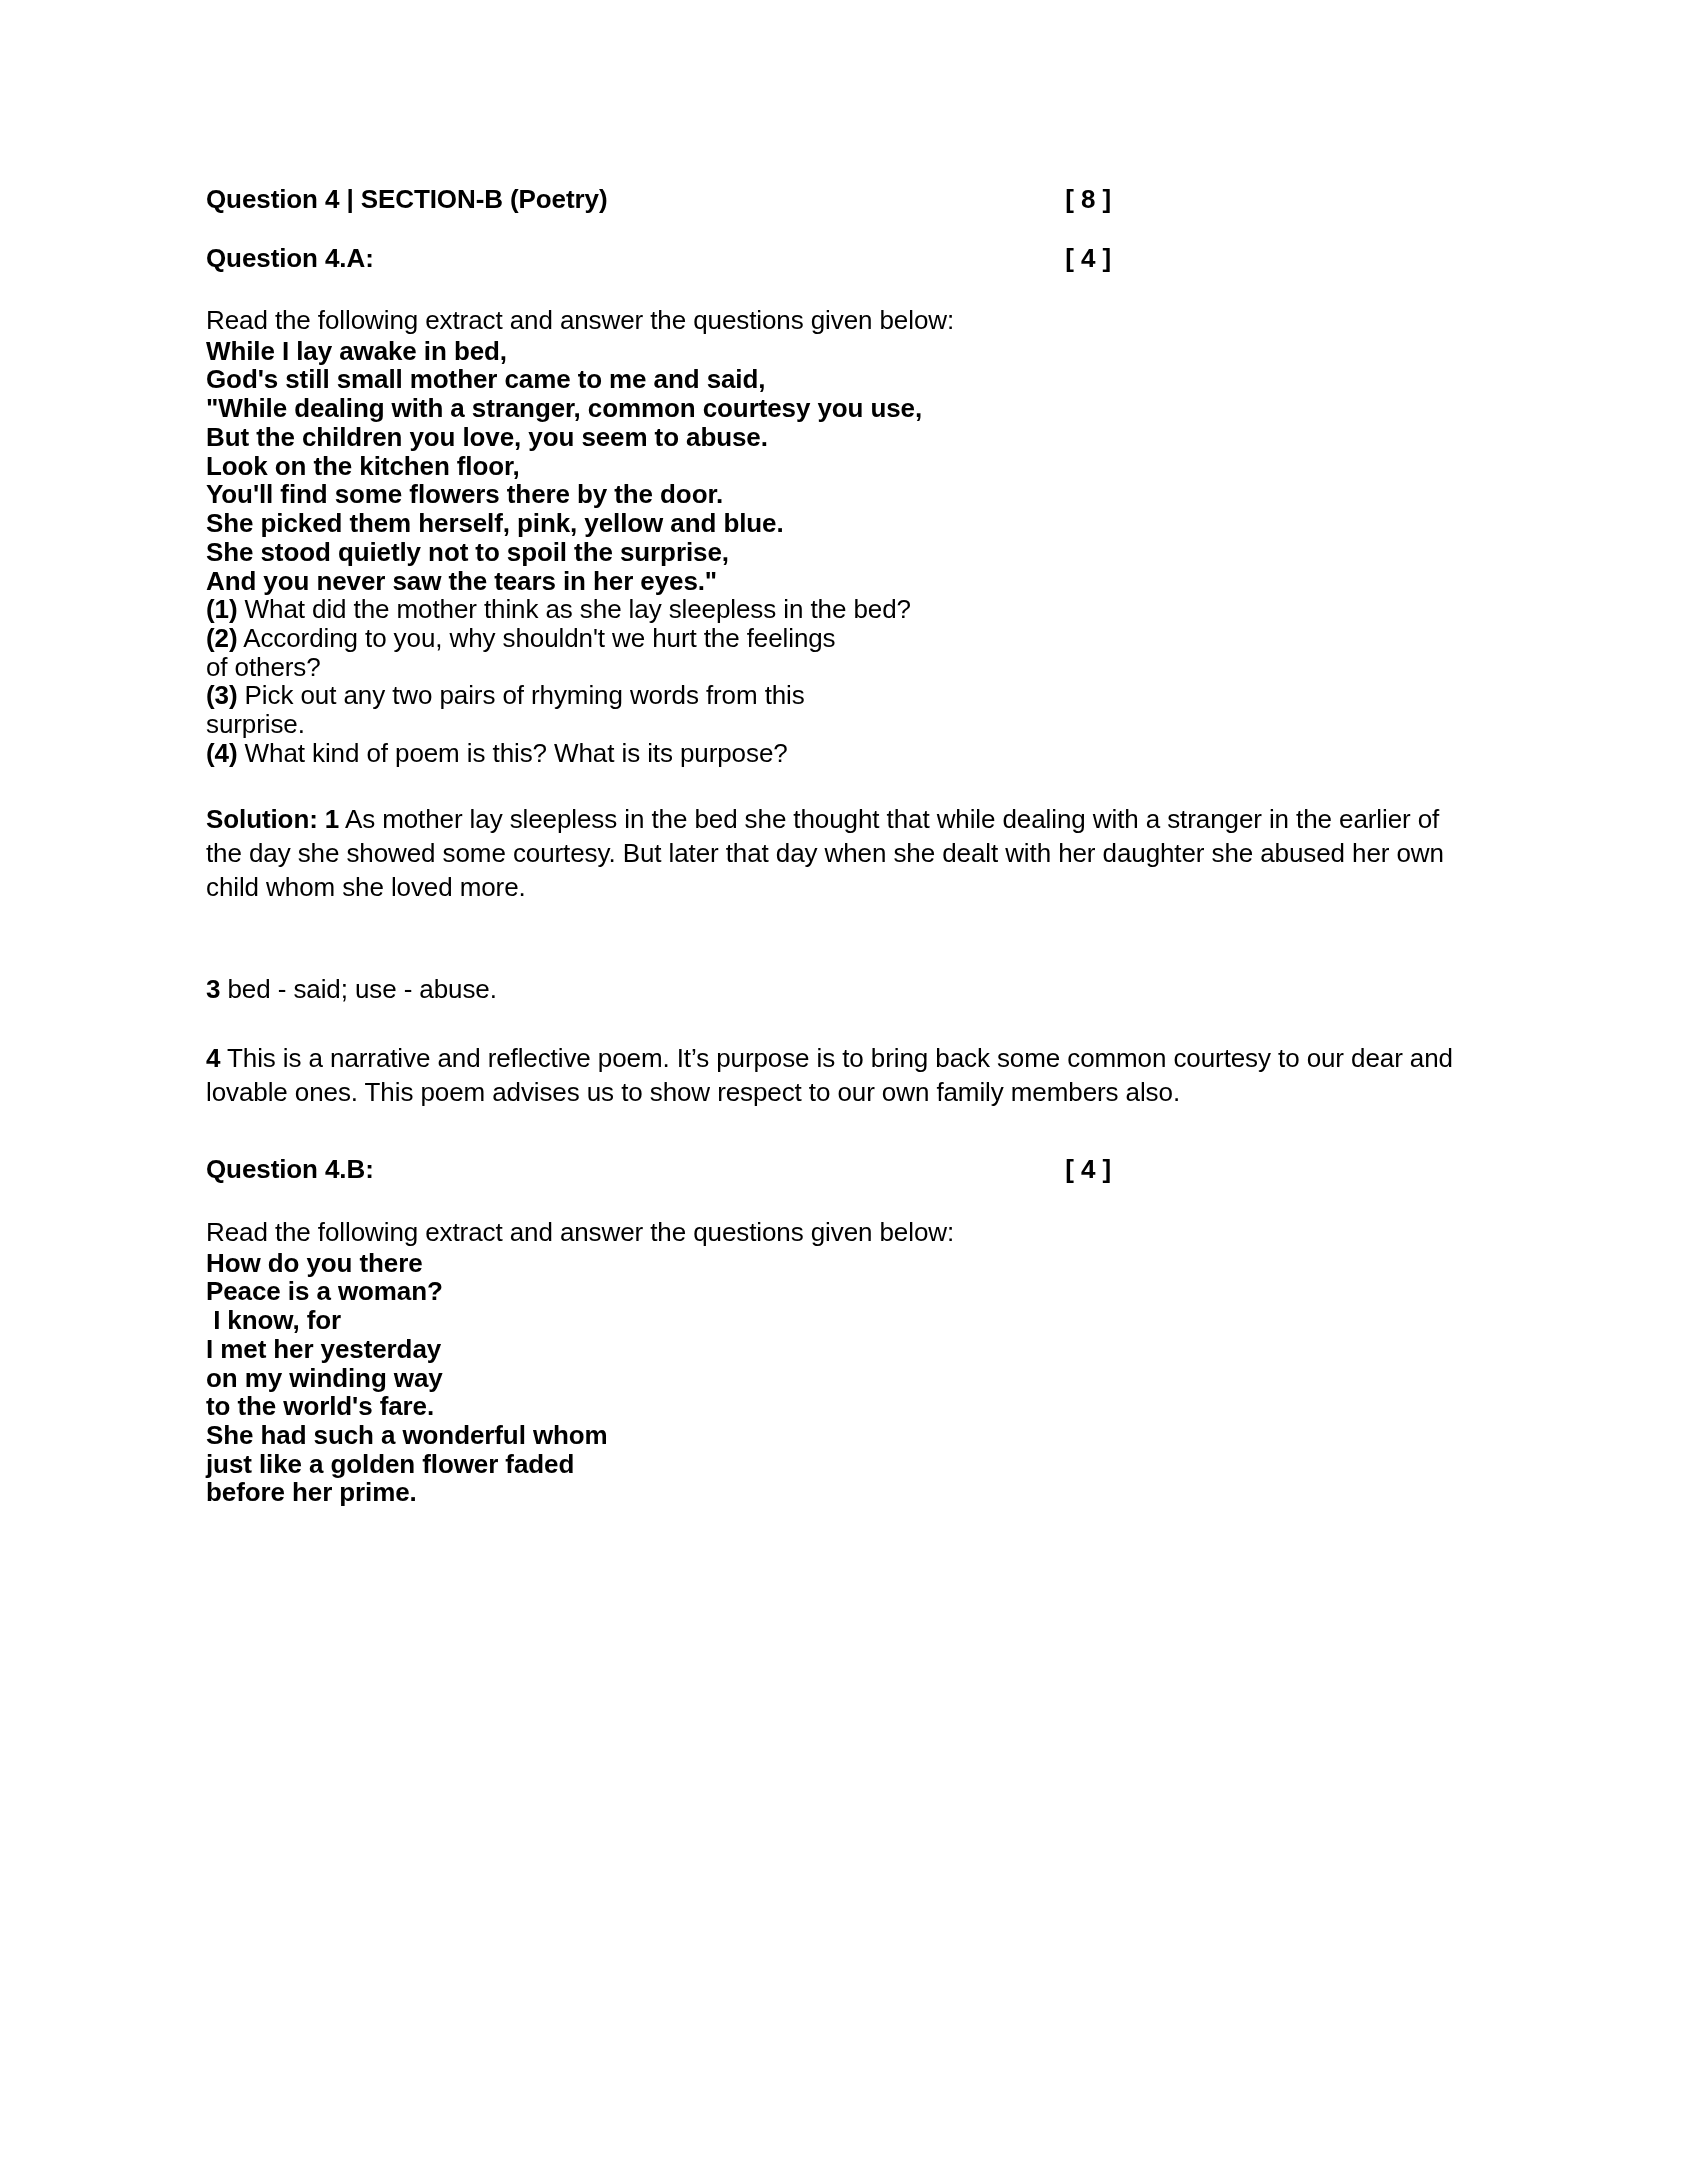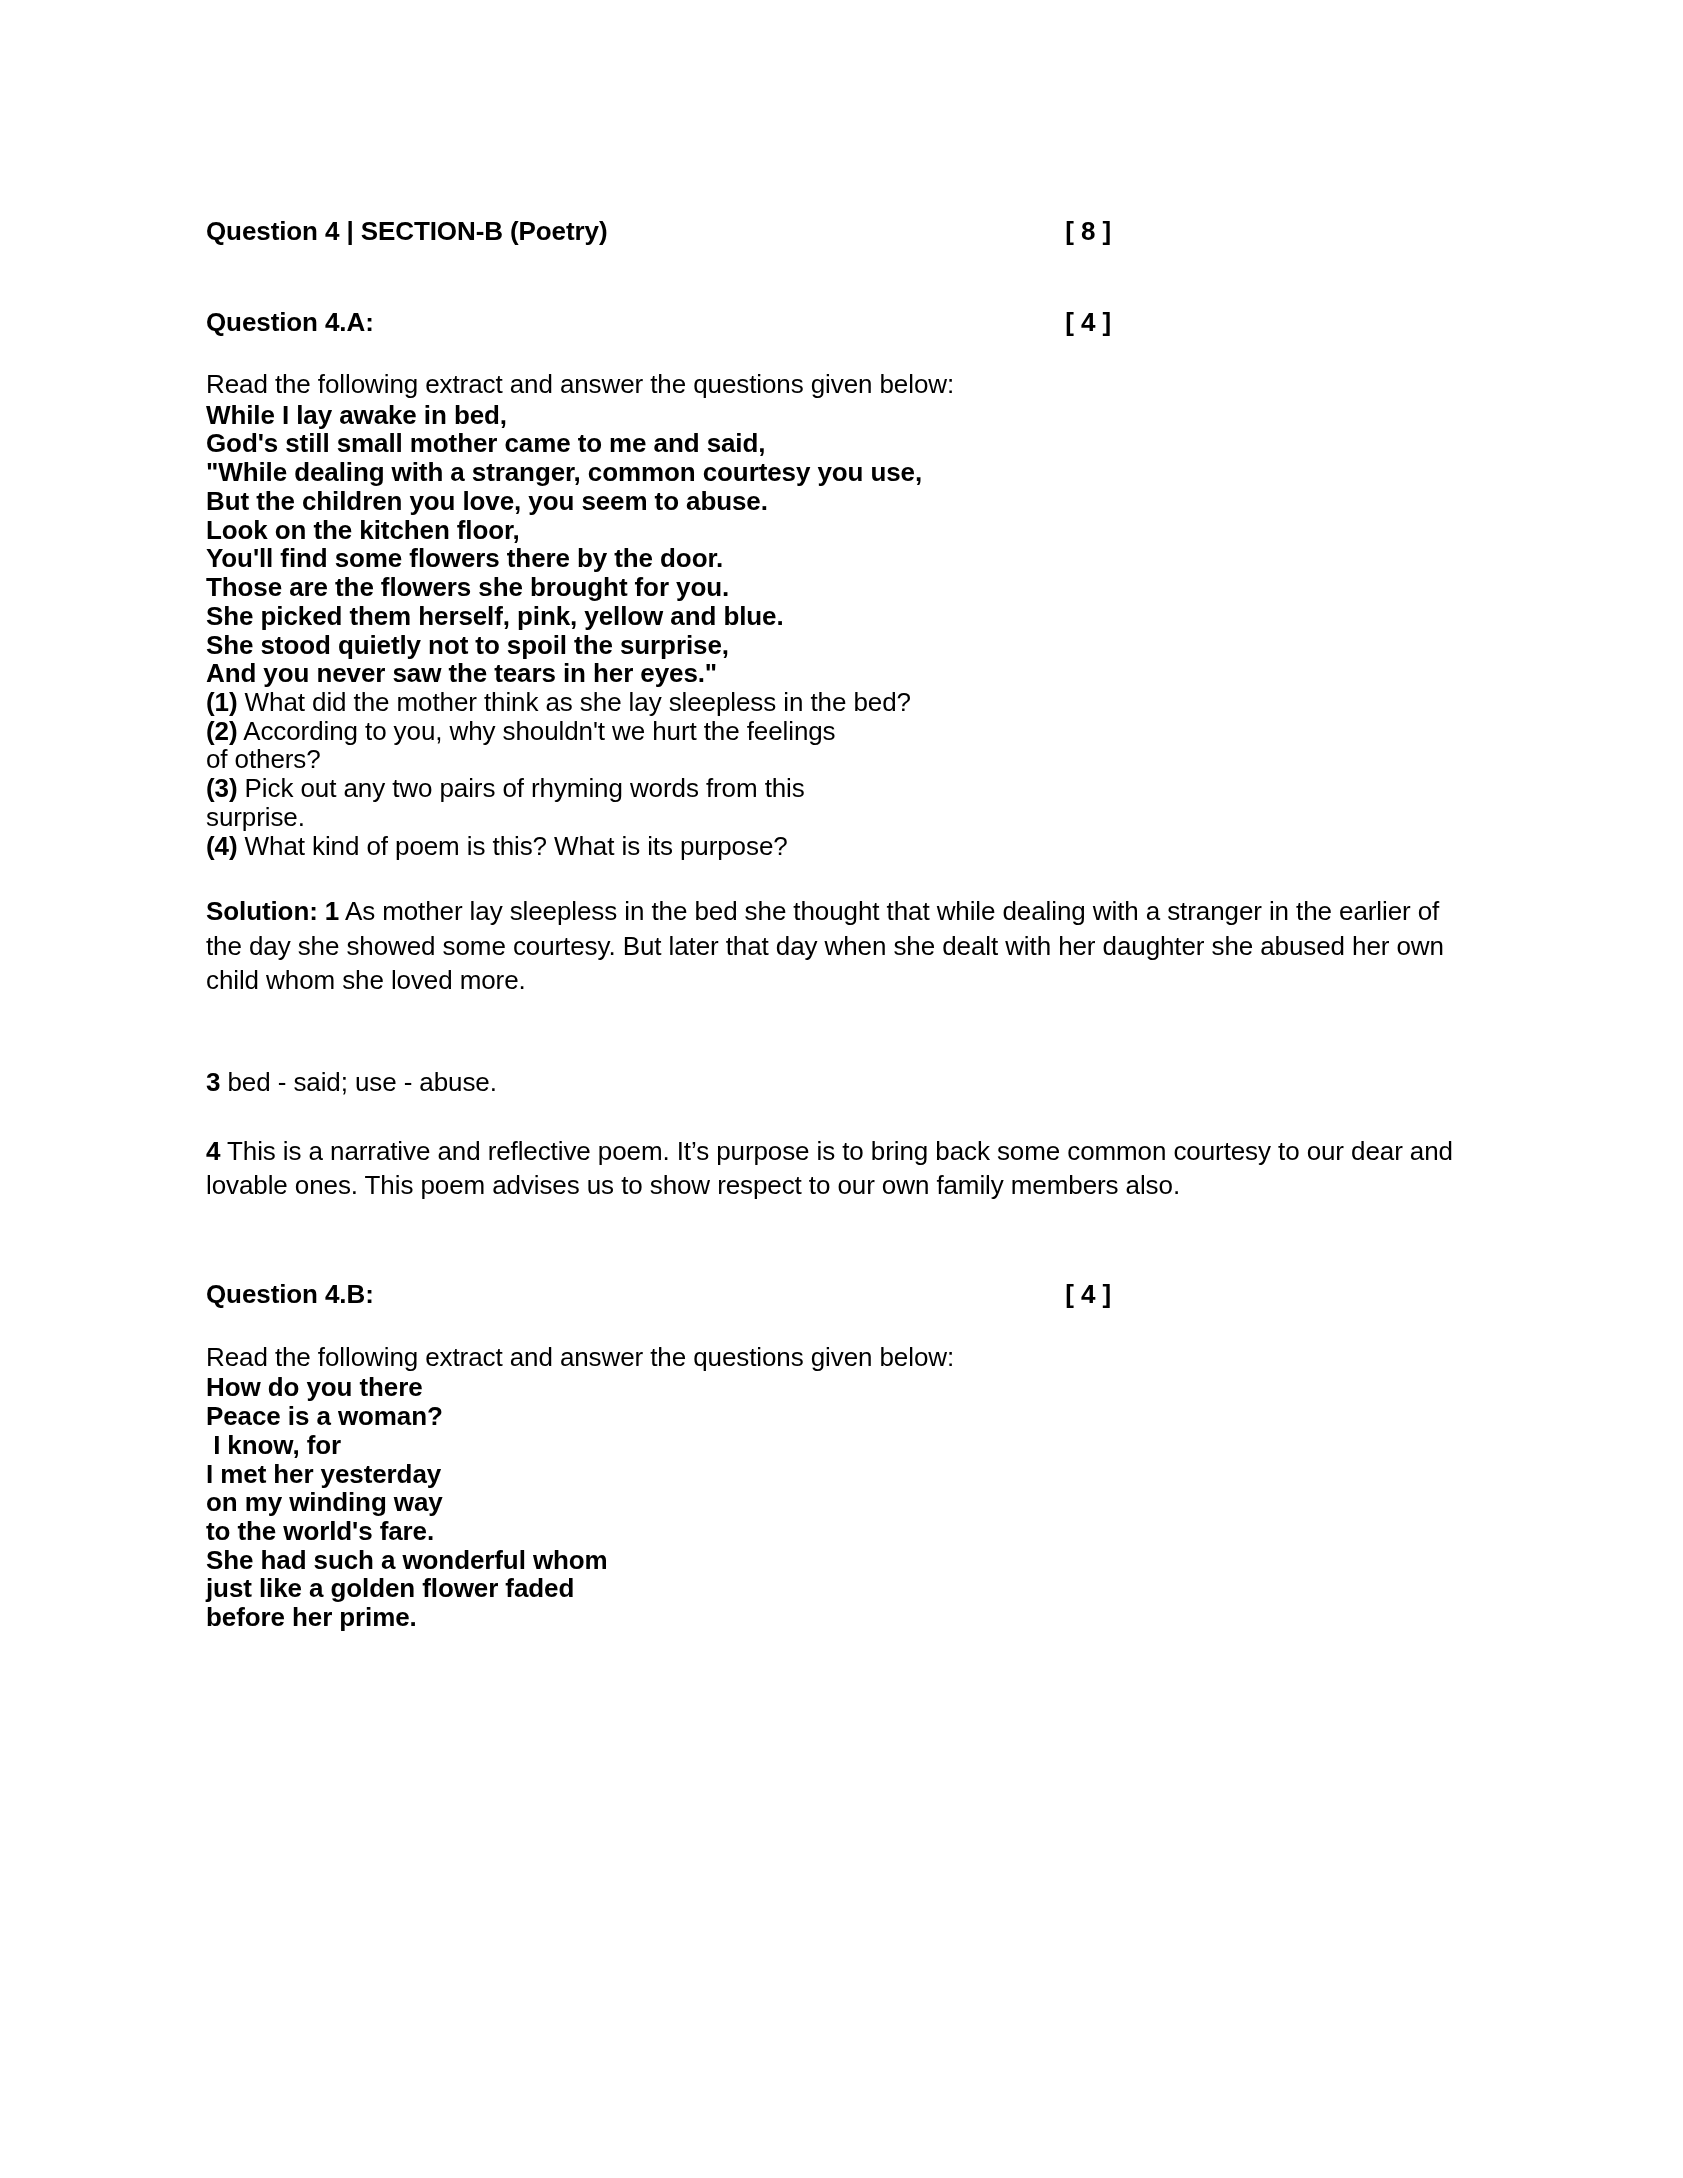--- a/index.html
+++ b/index.html
@@ -35,21 +35,20 @@
     align-items: baseline;
     justify-content: flex-start;
     font-size: 26px;
     font-weight: bold;
     letter-spacing: -0.1px;
     line-height: 1.25;
     margin: 0;
   }
   .head-row .head-title {
     white-space: pre;
-    margin-top: 32px;
   }
   .head-row .head-marks {
     margin-left: auto;
     padding-right: 366px;
     white-space: pre;
     font-weight: bold;
   }
   .gap-a { height: 26px; }
   .gap-b { height: 30px; }
 
@@ -127,21 +126,20 @@
 
     <p class="instruction">Read the following extract and answer the questions given below:</p>
 
     <ul class="extract">
       <li>While I lay awake in bed,</li>
       <li>God's still small mother came to me and said,</li>
       <li>"While dealing with a stranger, common courtesy you use,</li>
       <li>But the children you love, you seem to abuse.</li>
       <li>Look on the kitchen floor,</li>
       <li>You'll find some flowers there by the door.</li>
-      <li>Those are the flowers she brought for you.</li>
       <li>She picked them herself, pink, yellow and blue.</li>
       <li>She stood quietly not to spoil the surprise,</li>
       <li>And you never saw the tears in her eyes."</li>
     </ul>
 
     <ul class="q-list">
       <li><b class="num">(1)</b><span> What did the mother think as she lay sleepless in the bed?</span></li>
       <li><b class="num">(2)</b><span> According to you, why shouldn't we hurt the feelings</span></li>
       <li><span>of others?</span></li>
       <li><b class="num">(3)</b><span> Pick out any two pairs of rhyming words from this</span></li>

